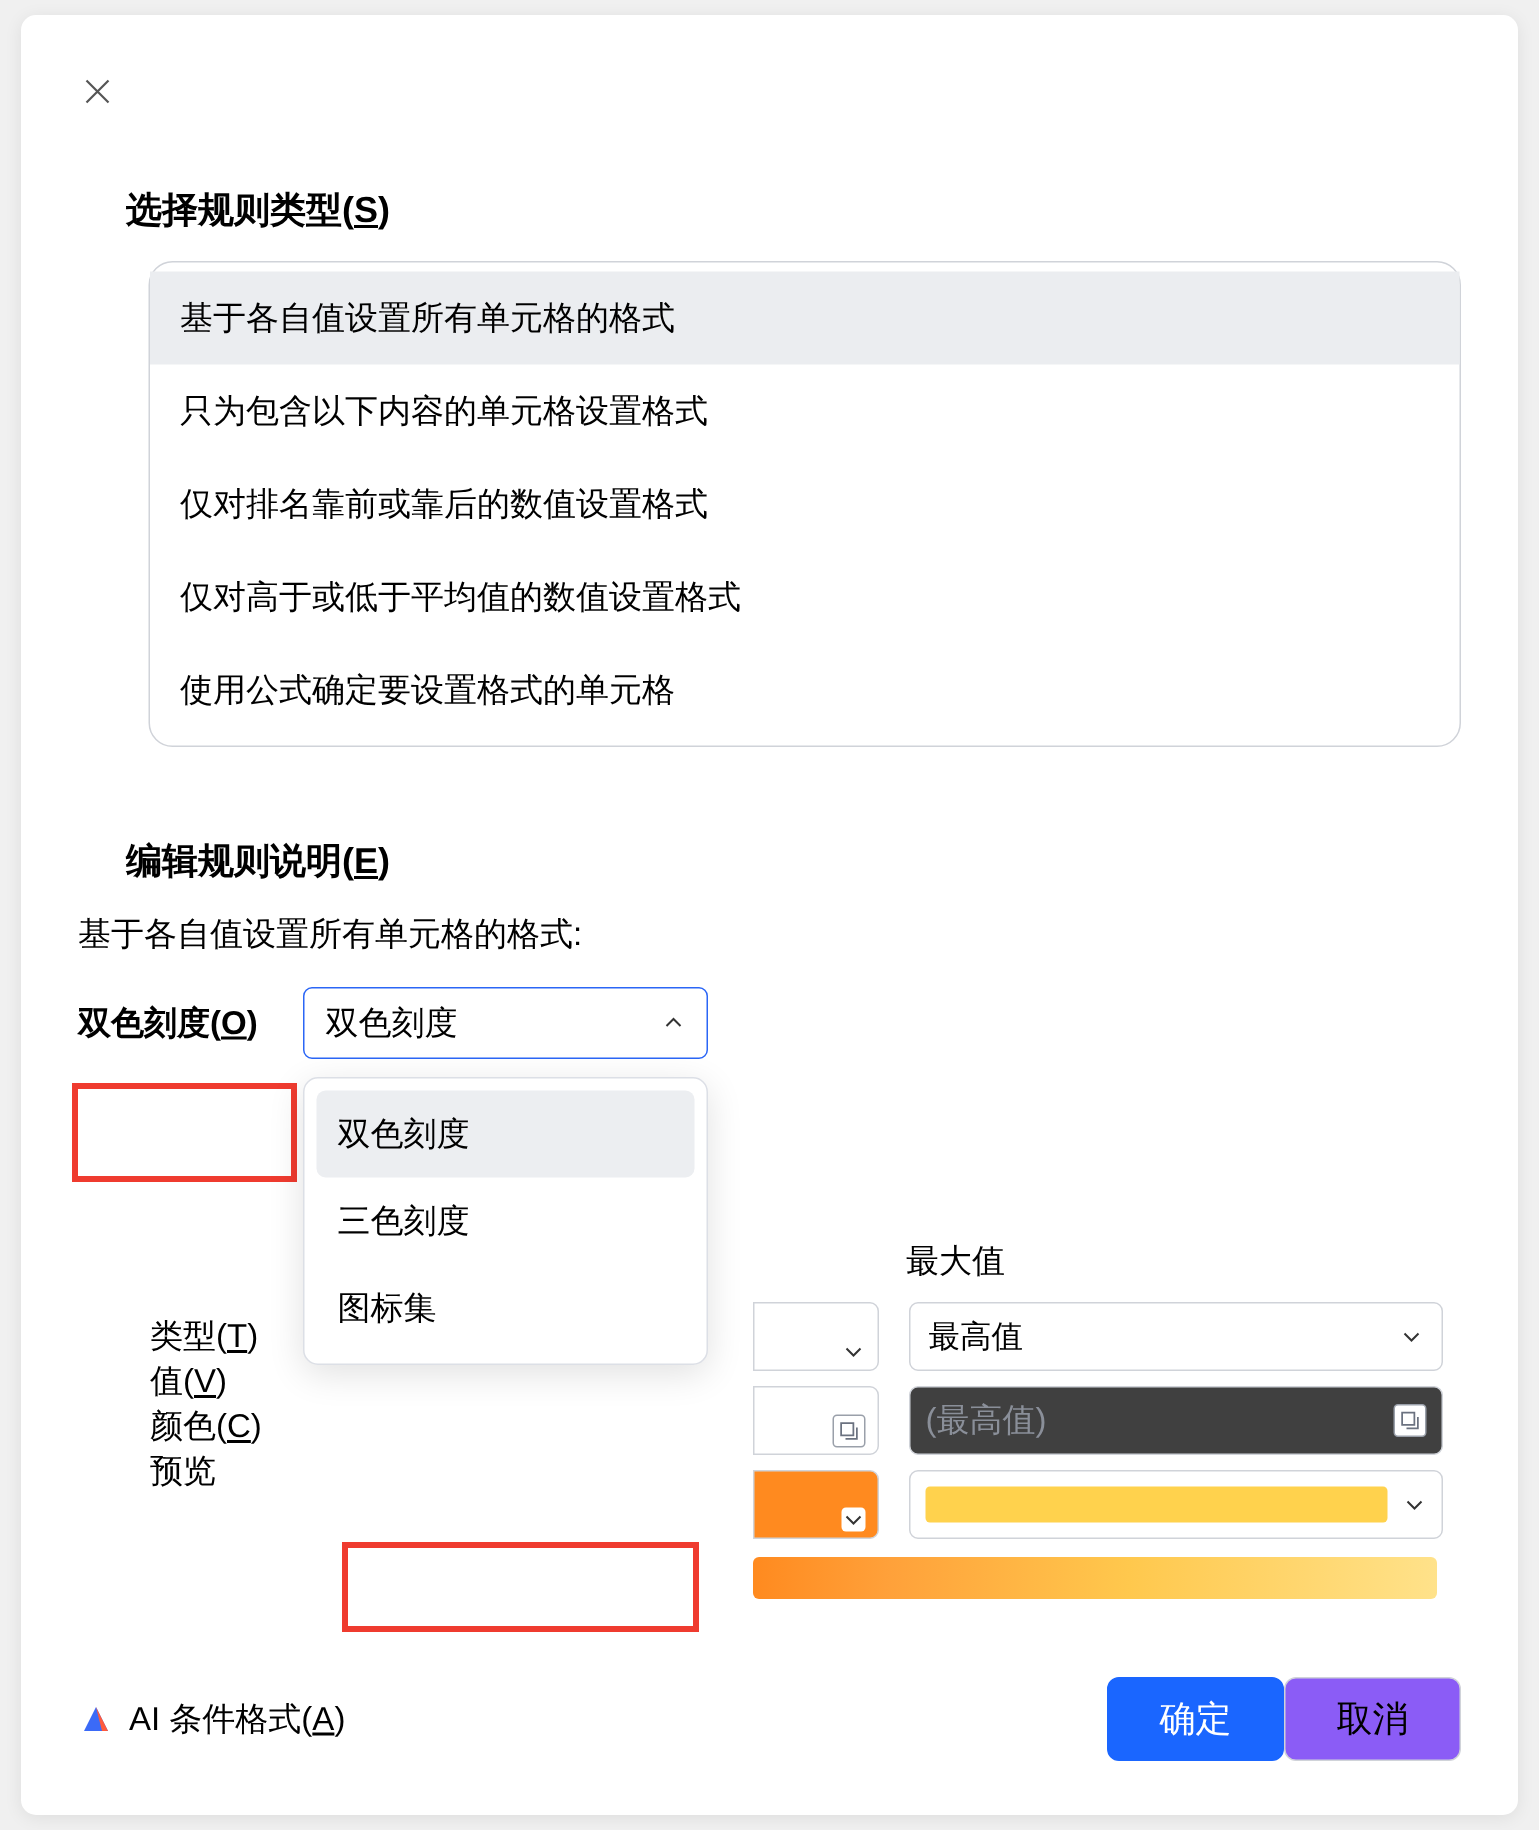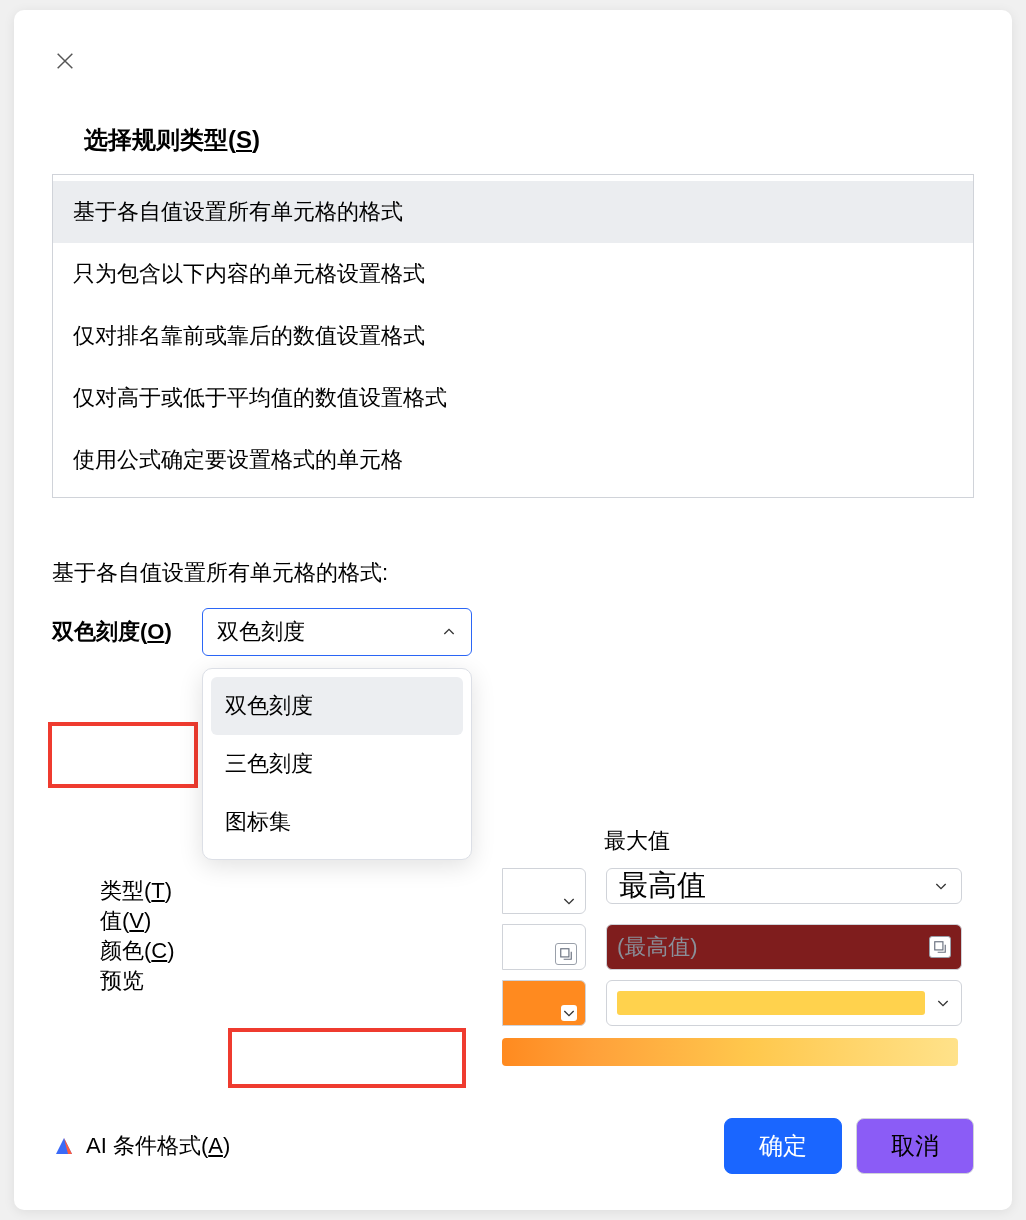--- a/index.html
+++ b/index.html
@@ -40,23 +40,24 @@
   }
   .section-label {
     font-size: 24px;
     font-weight: 700;
     margin-bottom: 18px;
     margin-left: 32px;
   }
   .underline { text-decoration: underline; }
   .rule-type-box {
     border: 1px solid #d0d3d9;
-    border-radius: 0;
+    border-radius: 16px;
     padding: 6px 0;
     margin-bottom: 60px;
+    margin-left: 47px;
   }
   .rule-type-item {
     font-size: 22px;
     padding: 16px 20px;
     cursor: pointer;
   }
   .rule-type-item.selected {
     background: #ebedf0;
   }
   .edit-desc {
@@ -131,29 +132,29 @@
   }
   .col2-area {
     position:absolute;
     left: 488px;
     top: 856px;
     width: 500px;
   }
   .field-select {
     display:flex; align-items:center; justify-content:space-between;
     border:1px solid #d0d3d9; border-radius:6px;
-    height:36px; padding:0 12px; font-size:29px;
+    height:46px; padding:0 12px; font-size:21px;
     background:#fff;
     cursor:pointer;
   }
   .field-input {
     display:flex; align-items:center; justify-content:space-between;
     border:1px solid #d0d3d9; border-radius:6px;
     height:46px; padding:0 10px; font-size:22px;
-    color:#8a8f99; background:#7f1d1d;
+    color:#8a8f99; background:#404040;
   }
   .color-select {
     display:flex; align-items:center; justify-content:space-between;
     border:1px solid #d0d3d9; border-radius:6px;
     height:46px; padding:0 10px;
     background:#fff; cursor:pointer;
   }
   .color-swatch-yellow {
     flex:1; height:24px; background:#ffd24d; border-radius:3px; margin-right:10px;
   }
@@ -179,21 +180,21 @@
     margin-left:10px;
   }
   .footer {
     position:absolute;
     left:38px; right:38px; bottom:36px;
     display:flex; align-items:center; justify-content:space-between;
     font-size:22px;
   }
   .ai-link { display:flex; align-items:center; gap:10px; cursor:pointer; }
   .ai-logo { width:24px; height:24px; }
-  .btn-group { display:flex; gap:14px; }
+  .btn-group { display:flex; }
   .btn {
     height:56px; padding: 0 34px; border-radius:8px;
     font-size:24px; display:flex; align-items:center; justify-content:center;
     cursor:pointer; border:1px solid #d0d3d9; background:#8b5cf6;
   }
   .btn.primary { background:#1a66ff; color:#fff; border-color:#1a66ff; }
   .mini-icon-box { width:22px; height:22px; border:1px solid #9aa0aa; border-radius:3px; display:flex; align-items:center; justify-content:center; color:#6b7280; background:#fff;}
 </style>
 </head>
 <body>
@@ -213,20 +214,23 @@
   </div>
 
   <div class="rule-type-box">
     <div class="rule-type-item selected"><span>基于各自值设置所有单元格的格式</span></div>
     <div class="rule-type-item"><span>只为包含以下内容的单元格设置格式</span></div>
     <div class="rule-type-item"><span>仅对排名靠前或靠后的数值设置格式</span></div>
     <div class="rule-type-item"><span>仅对高于或低于平均值的数值设置格式</span></div>
     <div class="rule-type-item"><span>使用公式确定要设置格式的单元格</span></div>
   </div>
 
+  <div class="section-label">
+    <span>编辑规则说明(</span><span class="underline">E</span><span>)</span>
+  </div>
 
   <div class="edit-desc">基于各自值设置所有单元格的格式:</div>
 
   <div class="row">
     <div class="row-label" style="font-weight:700;">
       <span>双色刻度(</span><span class="underline">O</span><span>)</span>
     </div>
     <div class="style-select-wrap">
       <div class="select-box">
         <span>双色刻度</span>

